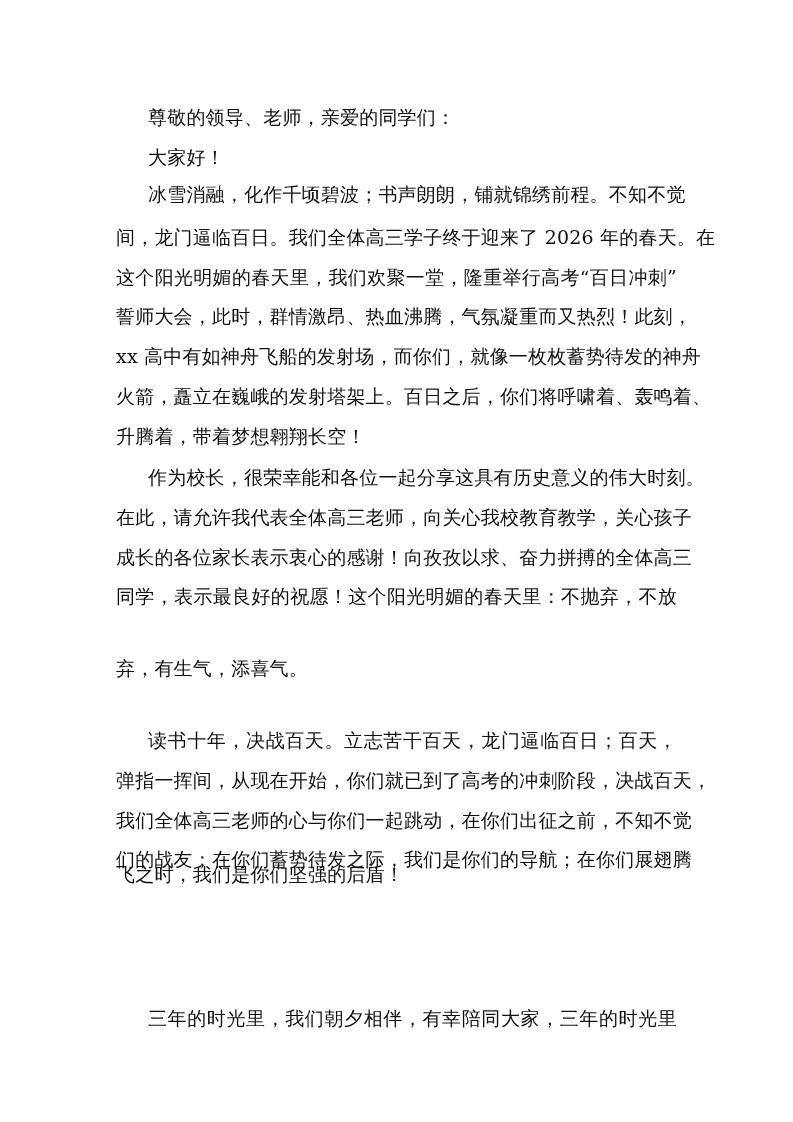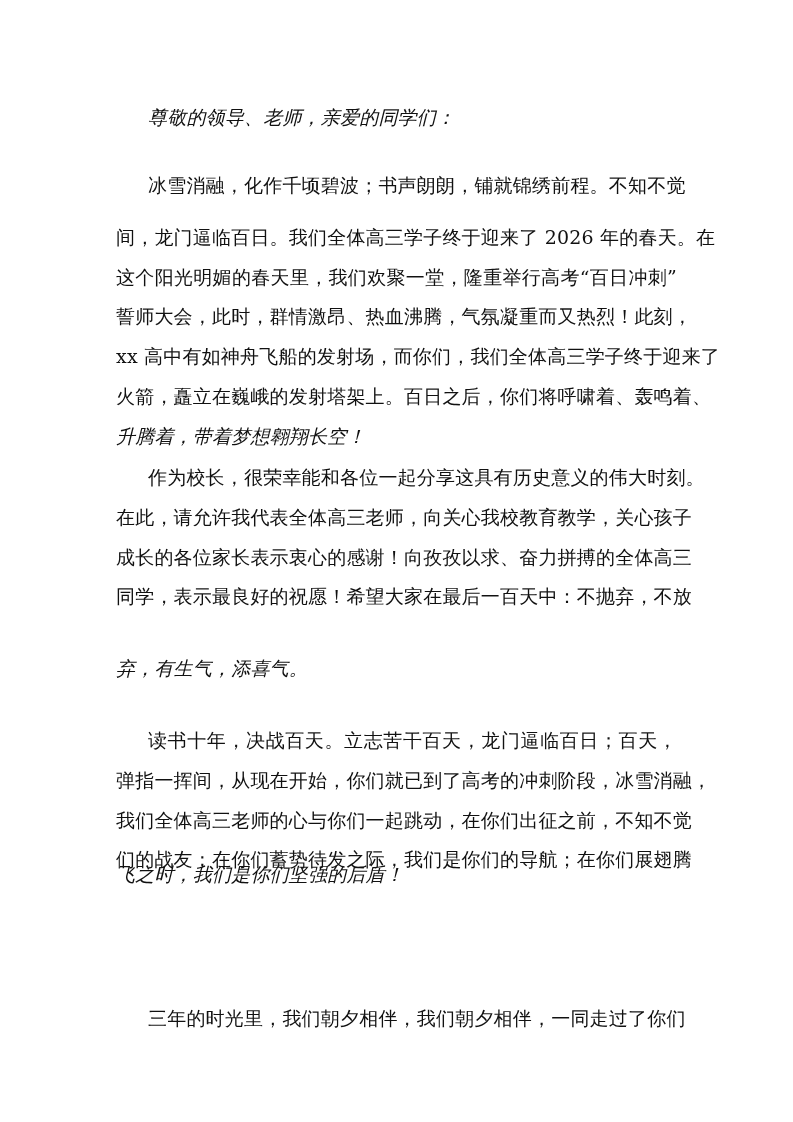--- a/index.html
+++ b/index.html
@@ -33,53 +33,53 @@
       text-align: justify;
       text-align-last: justify;
       letter-spacing: 0.2px;
     }
     .line.indent {
       left: 148px;
       width: 529px;
     }
     .line.last {
       text-align-last: left;
-      font-style: italic;
     }
   </style>
 </head>
 <body>
 
 <div class="page">
 
   <div class="line indent last" style="top:105px">尊敬的领导、老师，亲爱的同学们：</div>
+  <div class="line indent last" style="top:145px">大家好！</div>
 
   <div>
-    <div class="line indent" style="top:173px">冰雪消融，化作千顷碧波；书声朗朗，铺就锦绣前程。不知不觉</div>
+    <div class="line indent" style="top:182px">冰雪消融，化作千顷碧波；书声朗朗，铺就锦绣前程。不知不觉</div>
     <div class="line" style="top:225px">间，龙门逼临百日。我们全体高三学子终于迎来了 2026 年的春天。在</div>
     <div class="line" style="top:265px">这个阳光明媚的春天里，我们欢聚一堂，隆重举行高考“百日冲刺”</div>
     <div class="line" style="top:304px">誓师大会，此时，群情激昂、热血沸腾，气氛凝重而又热烈！此刻，</div>
-    <div class="line" style="top:344px">xx 高中有如神舟飞船的发射场，而你们，我们全体高三学子终于迎来了</div>
+    <div class="line" style="top:344px">xx 高中有如神舟飞船的发射场，而你们，就像一枚枚蓄势待发的神舟</div>
     <div class="line" style="top:384px">火箭，矗立在巍峨的发射塔架上。百日之后，你们将呼啸着、轰鸣着、</div>
     <div class="line last" style="top:424px">升腾着，带着梦想翱翔长空！</div>
   </div>
 
   <div>
     <div class="line indent" style="top:465px">作为校长，很荣幸能和各位一起分享这具有历史意义的伟大时刻。</div>
     <div class="line" style="top:505px">在此，请允许我代表全体高三老师，向关心我校教育教学，关心孩子</div>
     <div class="line" style="top:545px">成长的各位家长表示衷心的感谢！向孜孜以求、奋力拼搏的全体高三</div>
-    <div class="line" style="top:584px">同学，表示最良好的祝愿！希望大家在最后一百天中：不抛弃，不放</div>
+    <div class="line" style="top:584px">同学，表示最良好的祝愿！这个阳光明媚的春天里：不抛弃，不放</div>
     <div class="line last" style="top:656px">弃，有生气，添喜气。</div>
   </div>
 
   <div>
     <div class="line indent" style="top:728px">读书十年，决战百天。立志苦干百天，龙门逼临百日；百天，</div>
-    <div class="line" style="top:768px">弹指一挥间，从现在开始，你们就已到了高考的冲刺阶段，冰雪消融，</div>
+    <div class="line" style="top:768px">弹指一挥间，从现在开始，你们就已到了高考的冲刺阶段，决战百天，</div>
     <div class="line" style="top:808px">我们全体高三老师的心与你们一起跳动，在你们出征之前，不知不觉</div>
     <div class="line" style="top:847px">们的战友；在你们蓄势待发之际，我们是你们的导航；在你们展翅腾</div>
     <div class="line last" style="top:862px">飞之时，我们是你们坚强的后盾！</div>
   </div>
 
   <div>
-    <div class="line indent" style="top:1006px">三年的时光里，我们朝夕相伴，我们朝夕相伴，一同走过了你们</div>
+    <div class="line indent" style="top:1006px">三年的时光里，我们朝夕相伴，有幸陪同大家，三年的时光里</div>
   </div>
 
 </div>
 
 </body></html>

